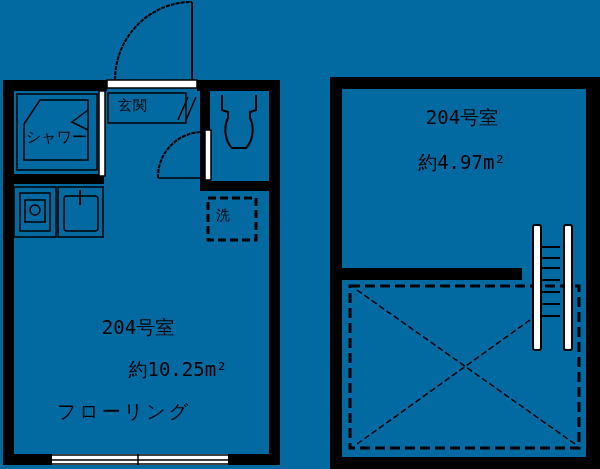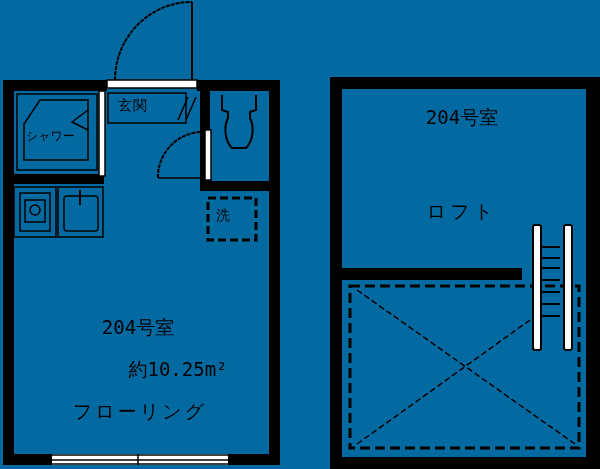--- a/index.html
+++ b/index.html
@@ -99,21 +99,21 @@
     <line x1="541" y1="258" x2="560" y2="258"></line>
     <line x1="541" y1="268" x2="560" y2="268"></line>
     <line x1="541" y1="280" x2="560" y2="280"></line>
     <line x1="541" y1="292" x2="560" y2="292"></line>
     <line x1="541" y1="304" x2="560" y2="304"></line>
     <line x1="541" y1="316" x2="560" y2="316"></line>
   </g>
 </svg>
 
 <span class="lbl small" style="left:118px;top:98px;letter-spacing:1px;">玄関</span>
-<span class="lbl" style="left:26px;top:130px;font-size:12px;">シャワー</span>
+<span class="lbl" style="left:26px;top:130px;font-size:15px;">シャワー</span>
 <span class="lbl small" style="left:216px;top:208px;">洗</span>
 <span class="lbl big c" style="left:138px;top:318px;">204号室</span>
 <span class="lbl big c" style="left:138px;top:360px;margin-left:40px;">約10.25m²</span>
-<span class="lbl big c" style="left:140px;top:402px;letter-spacing:3px;">フローリング</span>
+<span class="lbl big c" style="left:124px;top:402px;letter-spacing:3px;">フローリング</span>
 
 <span class="lbl big c" style="left:462px;top:108px;">204号室</span>
-<span class="lbl big c" style="left:462px;top:202px;letter-spacing:4px;">ロフト</span>
+<span class="lbl big c" style="left:462px;top:153px;">約4.97m²</span>
 </div>
 
 </body></html>

